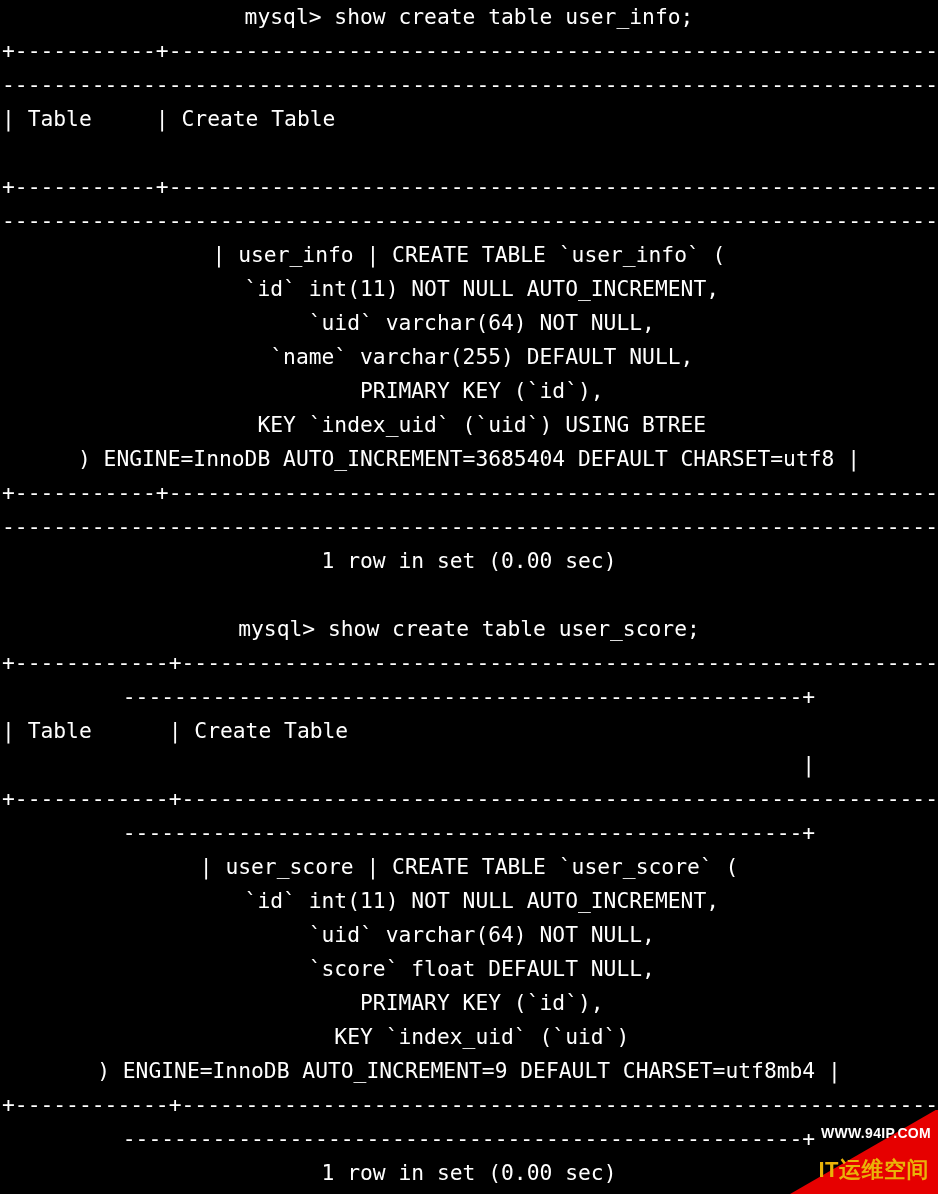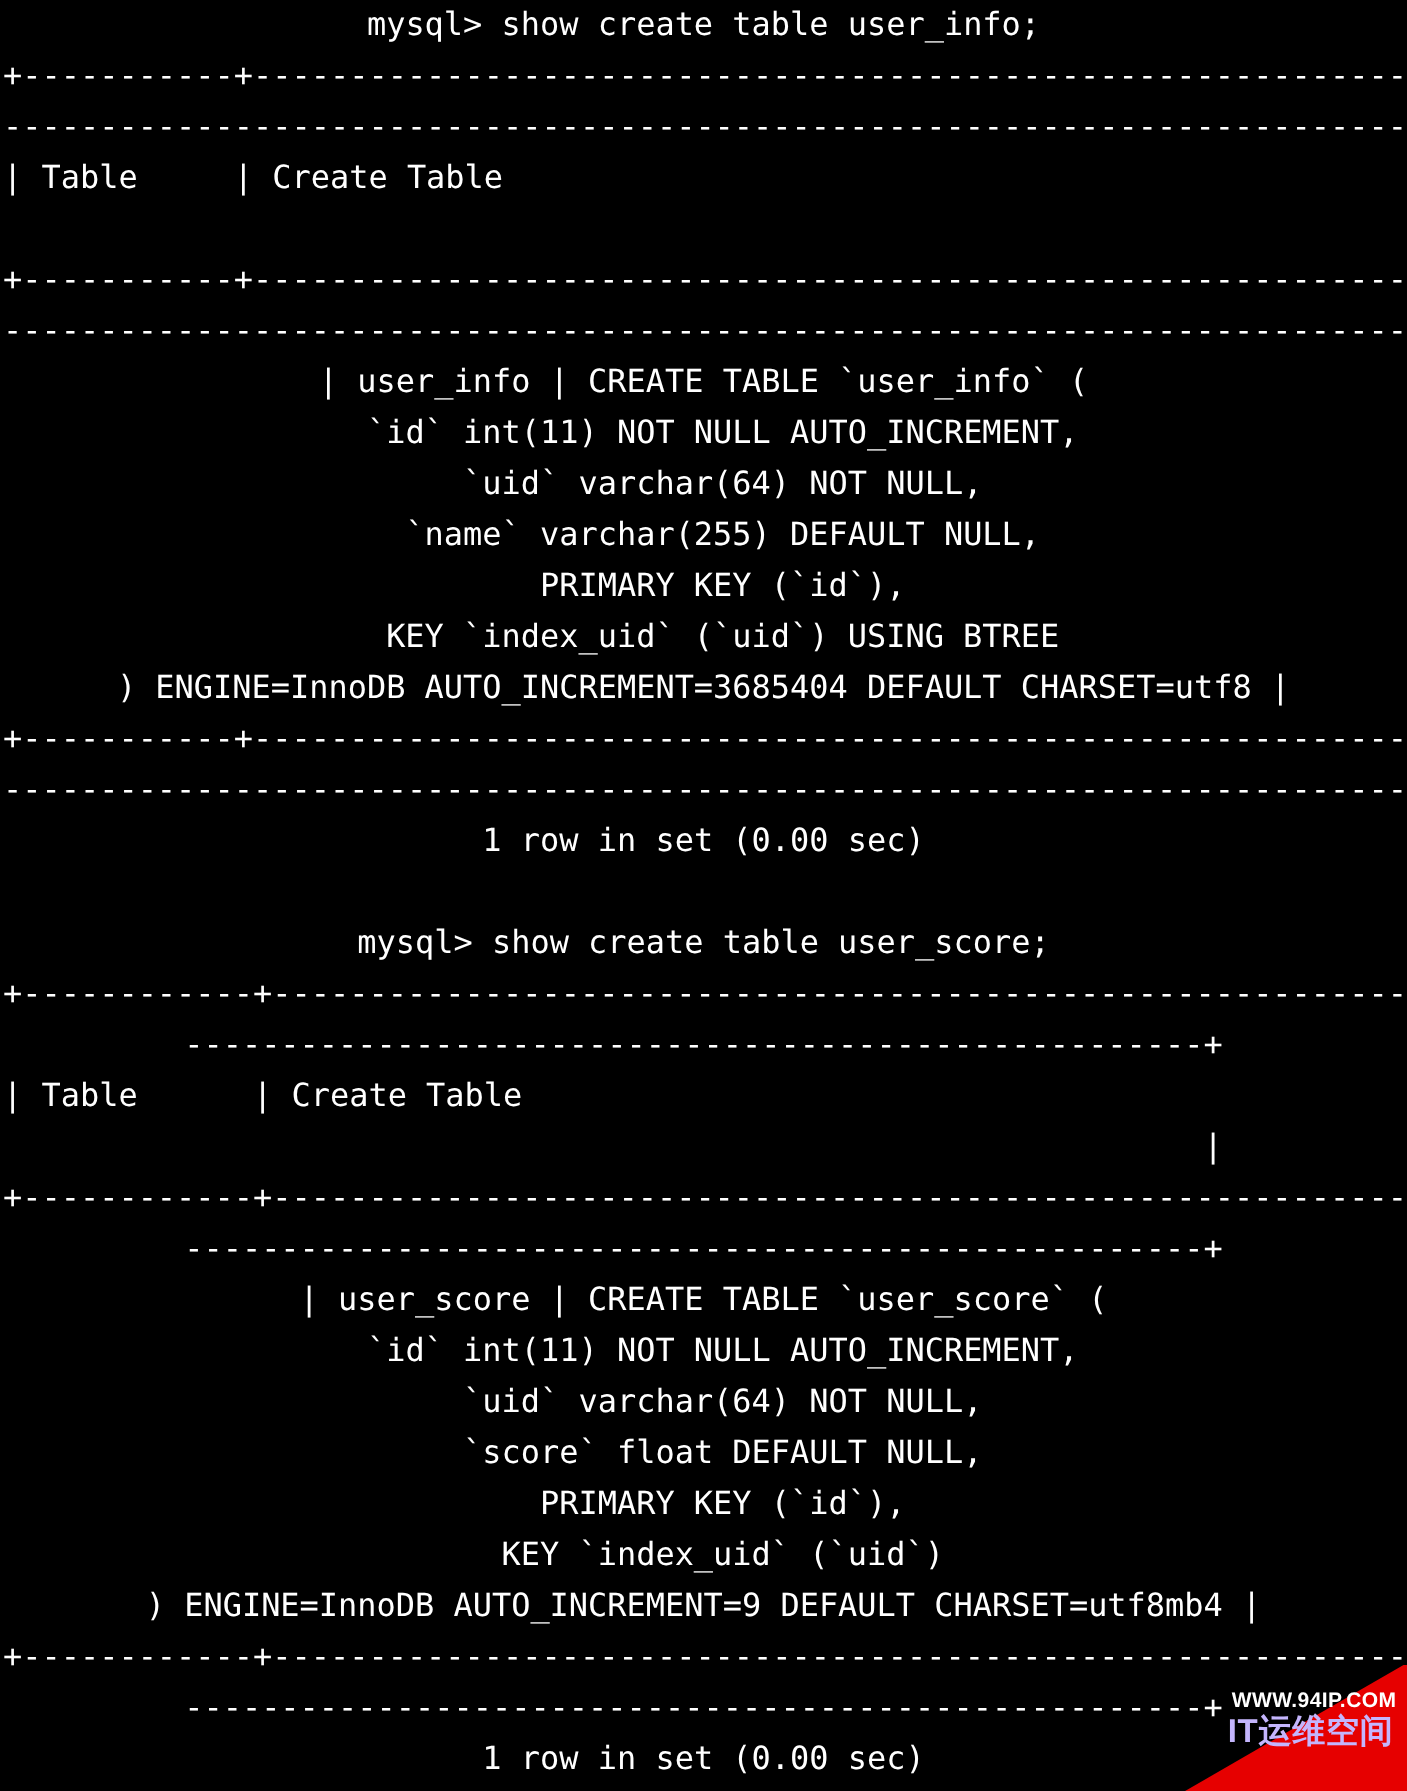--- a/index.html
+++ b/index.html
@@ -51,22 +51,22 @@
     font-family: Arial, "Helvetica", sans-serif;
     font-size: 14px;
     font-weight: 600;
     letter-spacing: 0.3px;
     white-space: nowrap;
     text-align: right;
   }
   .banner .cn {
     position: absolute;
     right: 10px;
-    bottom: 24px;
-    color: #c4b5fd;
+    bottom: 8px;
+    color: #eab308;
     font-family: "Microsoft YaHei", "PingFang SC", Arial, sans-serif;
     font-size: 22px;
     font-weight: 700;
     letter-spacing: 0.5px;
     white-space: nowrap;
   }
 </style>
 </head>
 <body>
 

